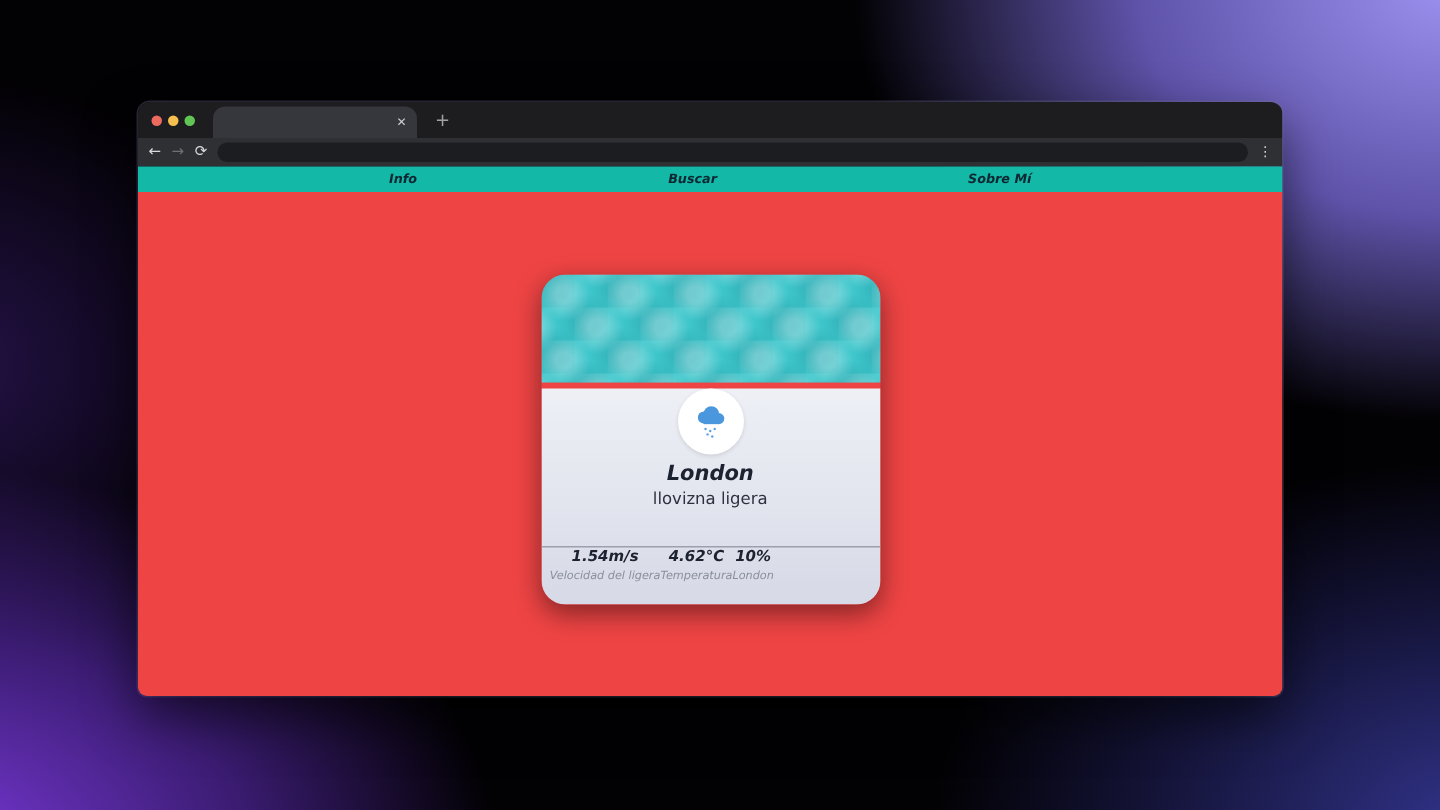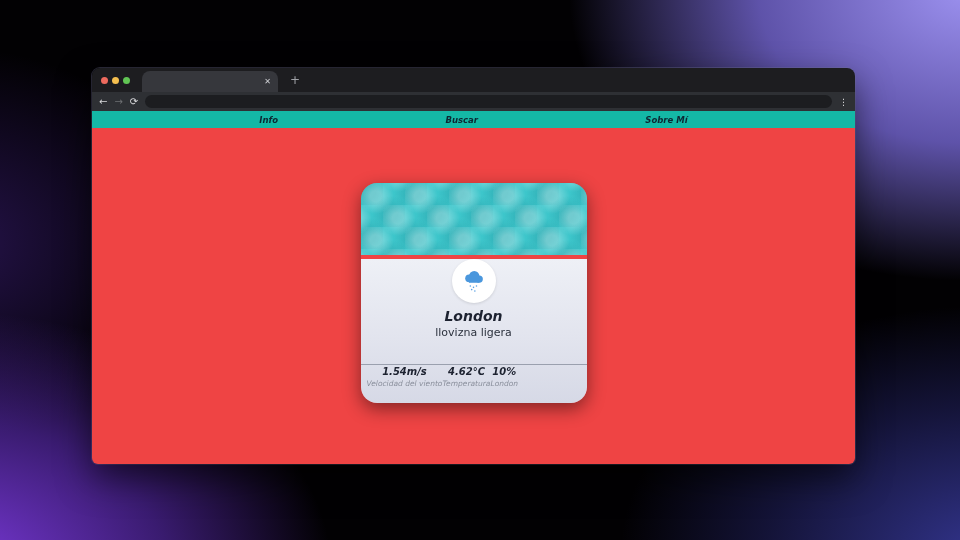--- a/index.html
+++ b/index.html
@@ -144,21 +144,21 @@
               <circle cx="13" cy="24" r="0.9"></circle>
               <circle cx="16.5" cy="25.5" r="0.9"></circle>
             </g>
           </svg>
         </div>
         <div class="city">London</div>
         <div class="condition">llovizna ligera</div>
         <div class="stats">
           <div class="stat">
             <div class="stat-value">1.54m/s</div>
-            <div class="stat-label">Velocidad del viento</div>
+            <div class="stat-label">Velocidad del ligera</div>
           </div>
           <div class="stat">
             <div class="stat-value">4.62°C</div>
             <div class="stat-label">Temperatura</div>
           </div>
           <div class="stat">
             <div class="stat-value">10%</div>
             <div class="stat-label">London</div>
           </div>
         </div>

